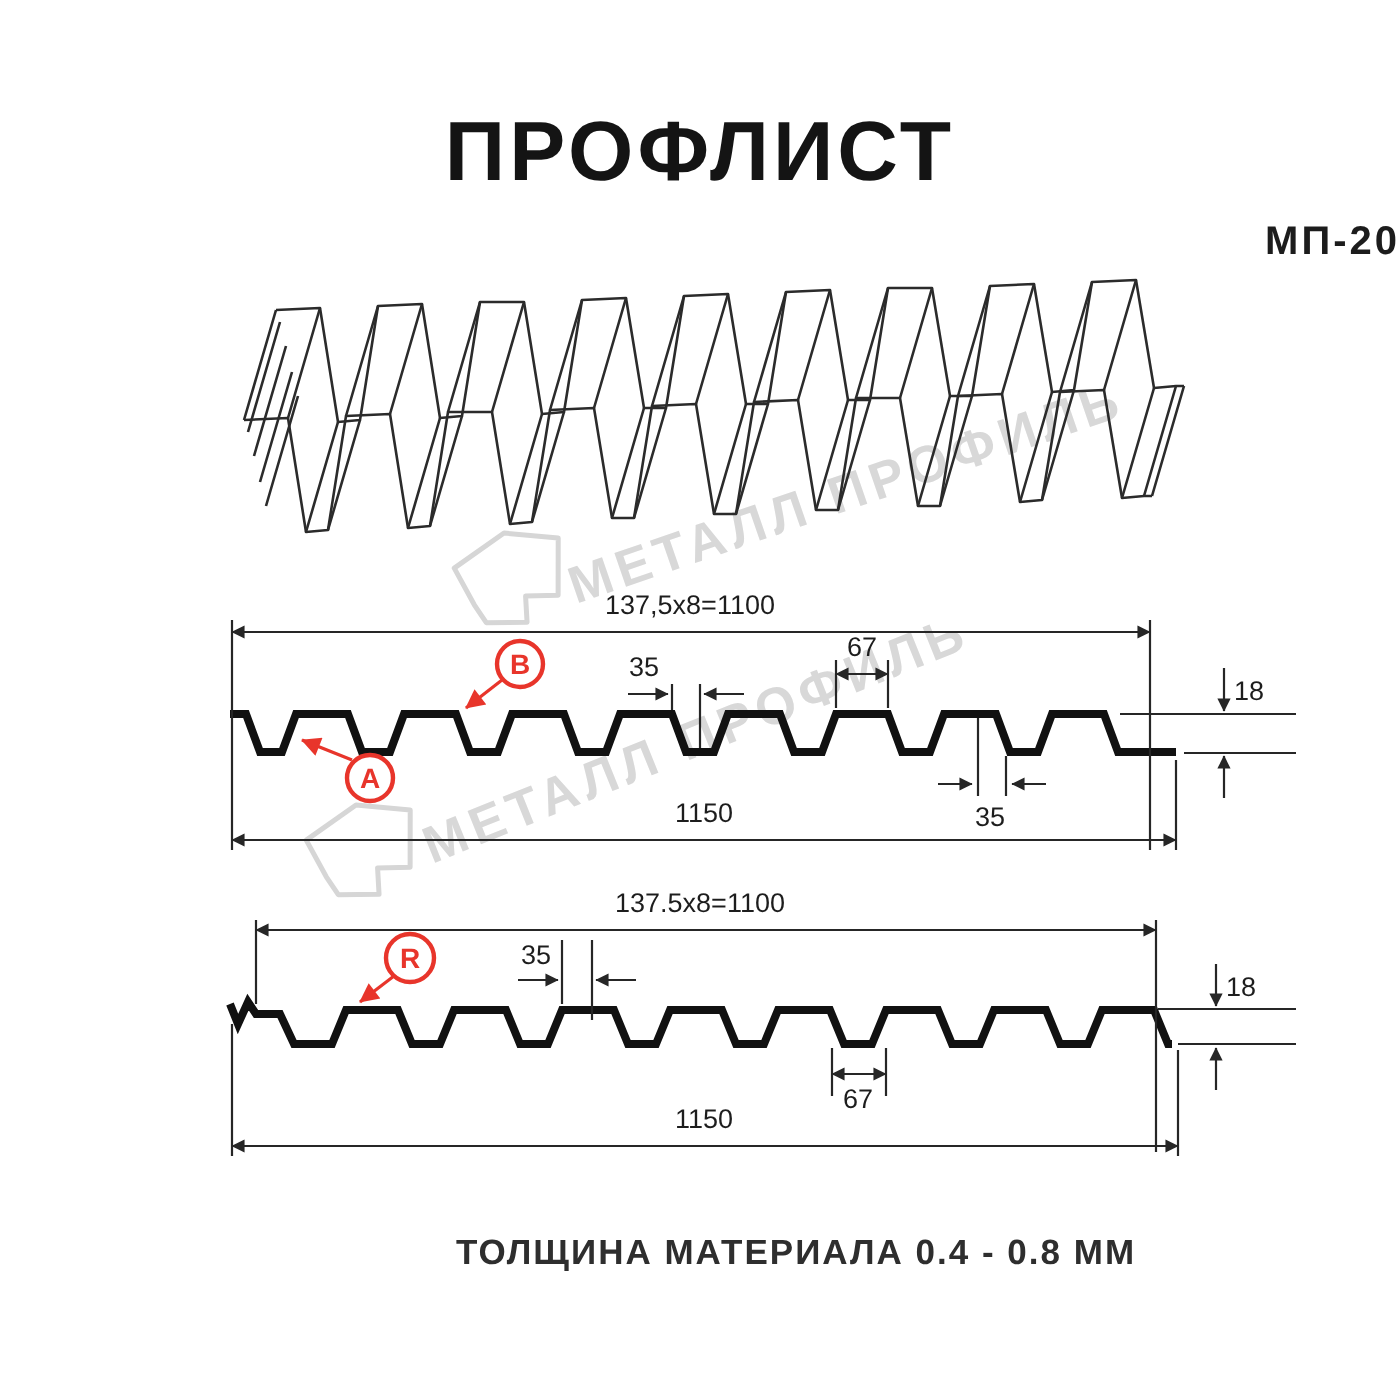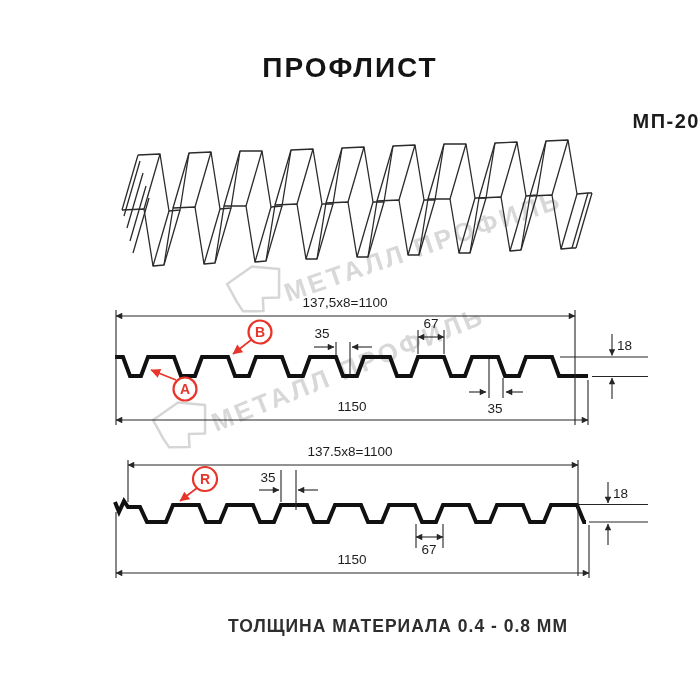--- a/index.html
+++ b/index.html
@@ -2,21 +2,21 @@
 <html><head>
 <meta charset="utf-8">
 <style>
   html,body{margin:0;padding:0;}
   body{
     width:700px;height:700px;background:#ffffff;position:relative;overflow:hidden;
     font-family:"Liberation Sans", sans-serif;
   }
   .title{
     position:absolute;top:52px;left:0;width:700px;text-align:center;
-    font-size:28px;font-weight:800;letter-spacing:2px;color:#141414;
+    font-size:42px;font-weight:800;letter-spacing:2px;color:#141414;
   }
   .subtitle{
     position:absolute;top:110px;left:0;width:700px;text-align:right;
     font-size:20px;font-weight:600;letter-spacing:1.5px;color:#1c1c1c;
   }
   .footer{
     position:absolute;top:616px;left:0;width:700px;text-align:center;
     font-size:17.5px;font-weight:600;letter-spacing:1px;color:#2e2e2e;padding-left:48px;
   }
   svg{position:absolute;top:0;left:0;}

